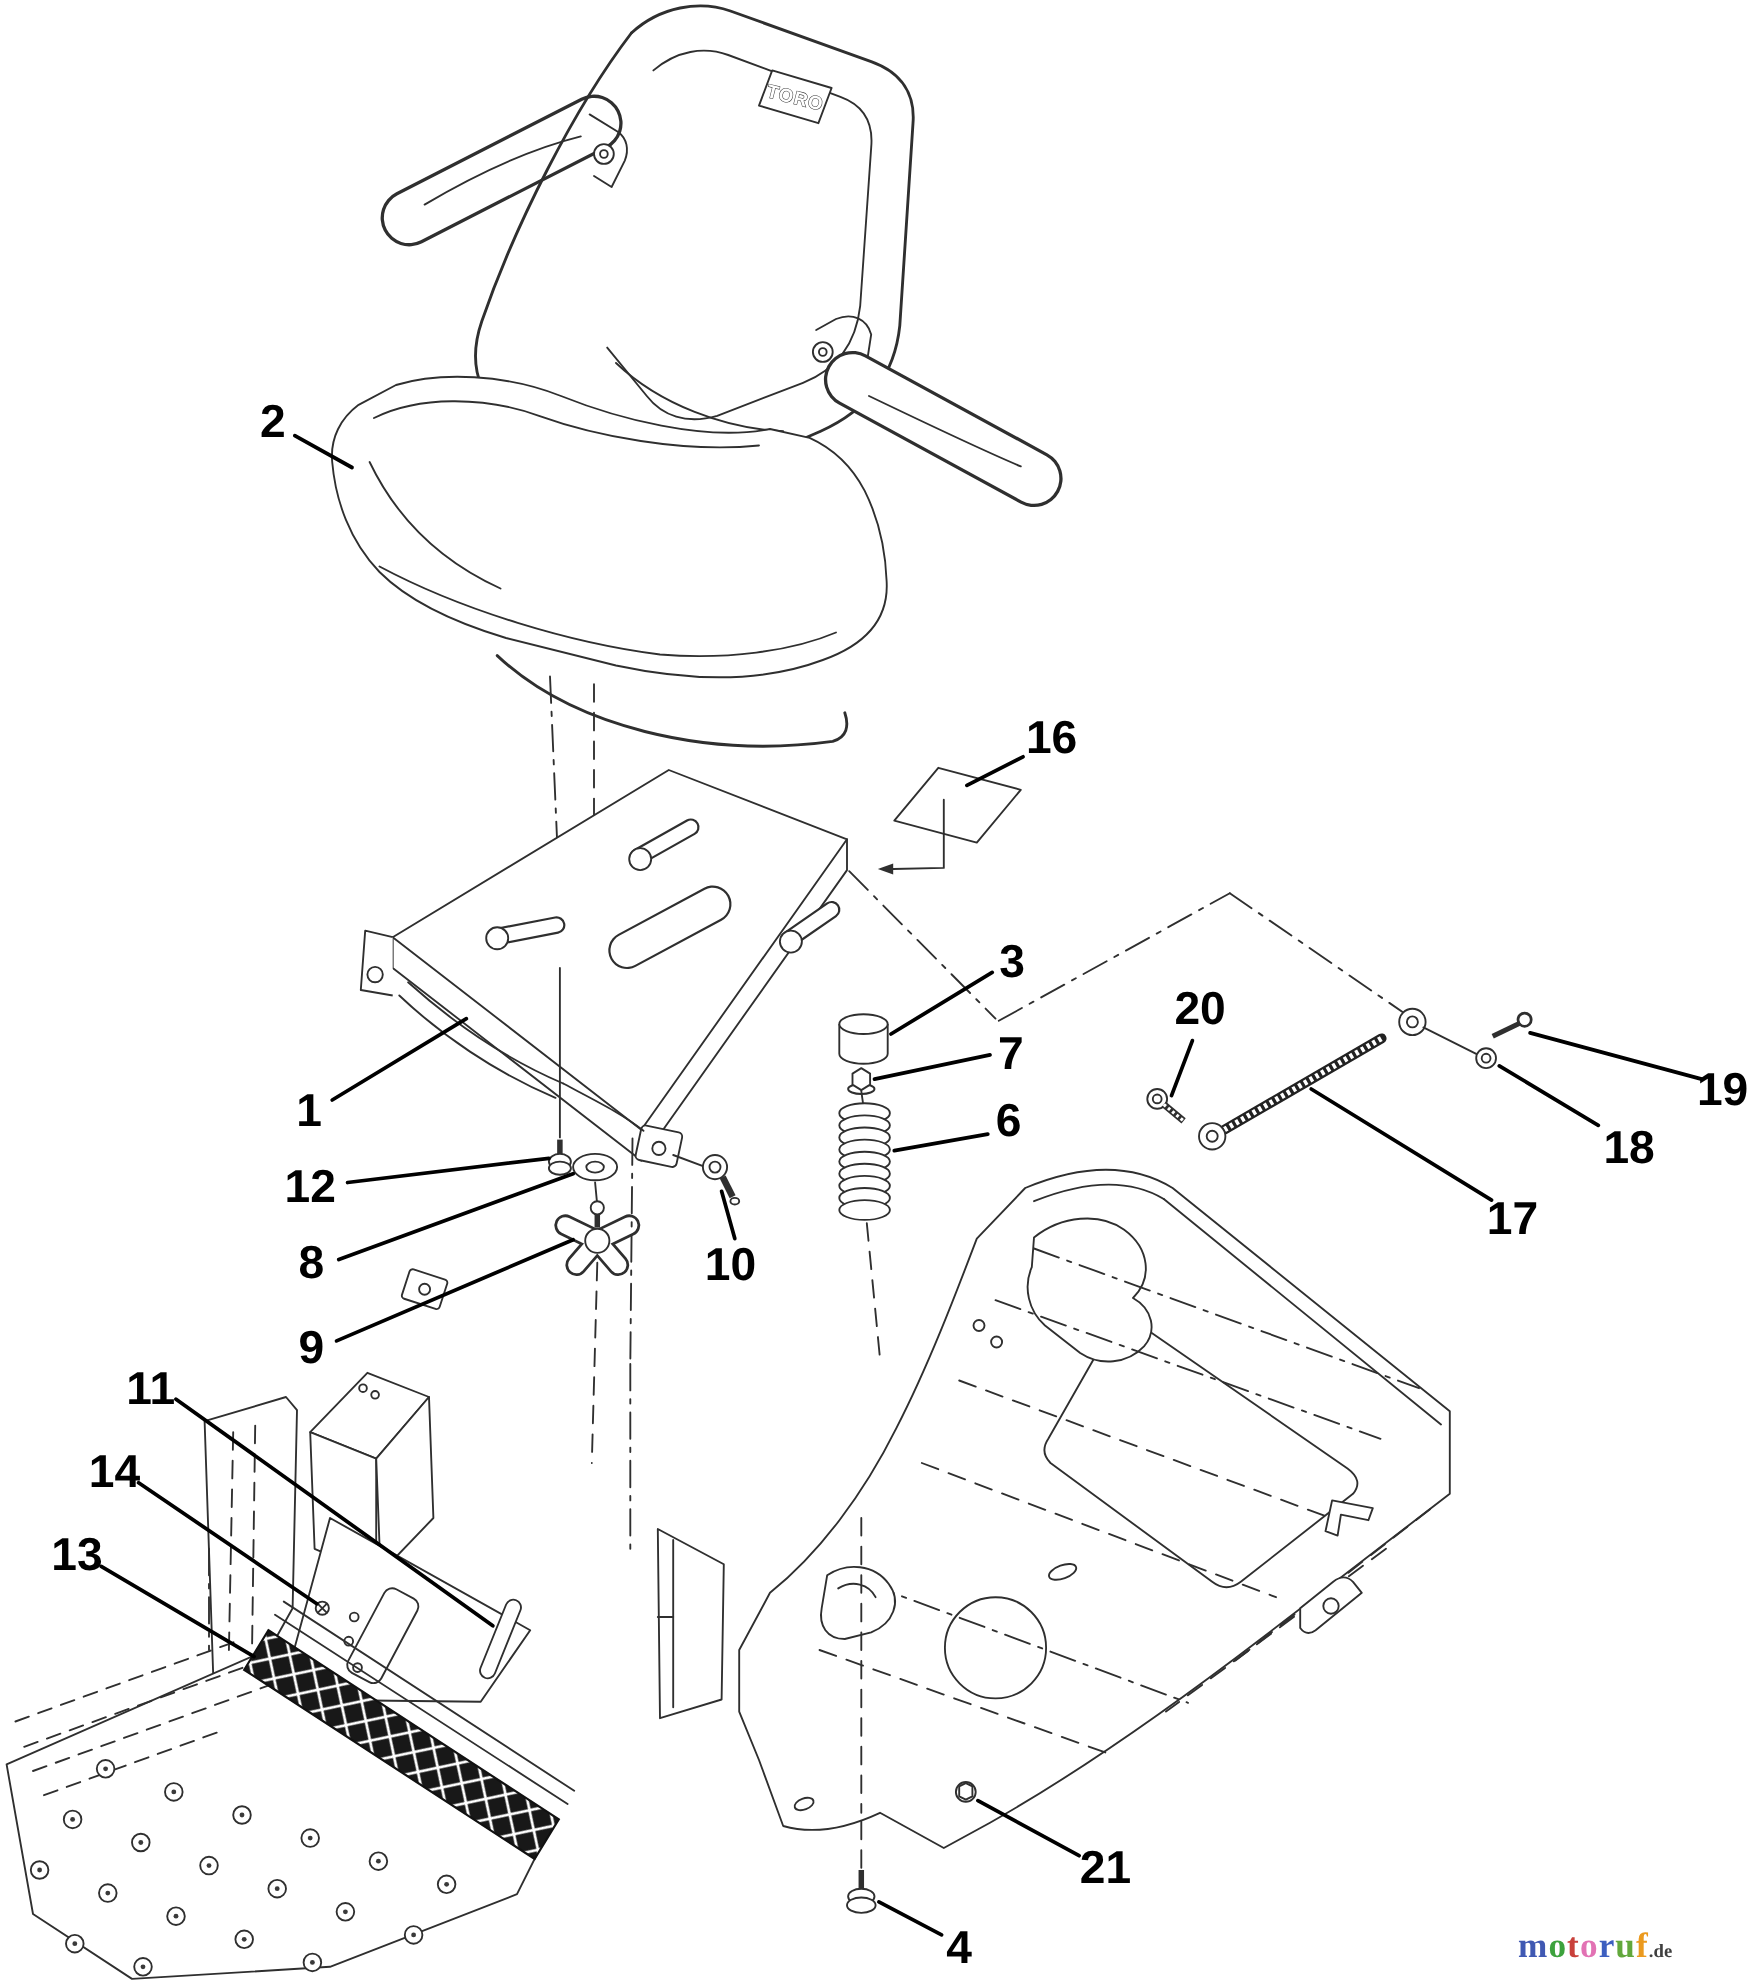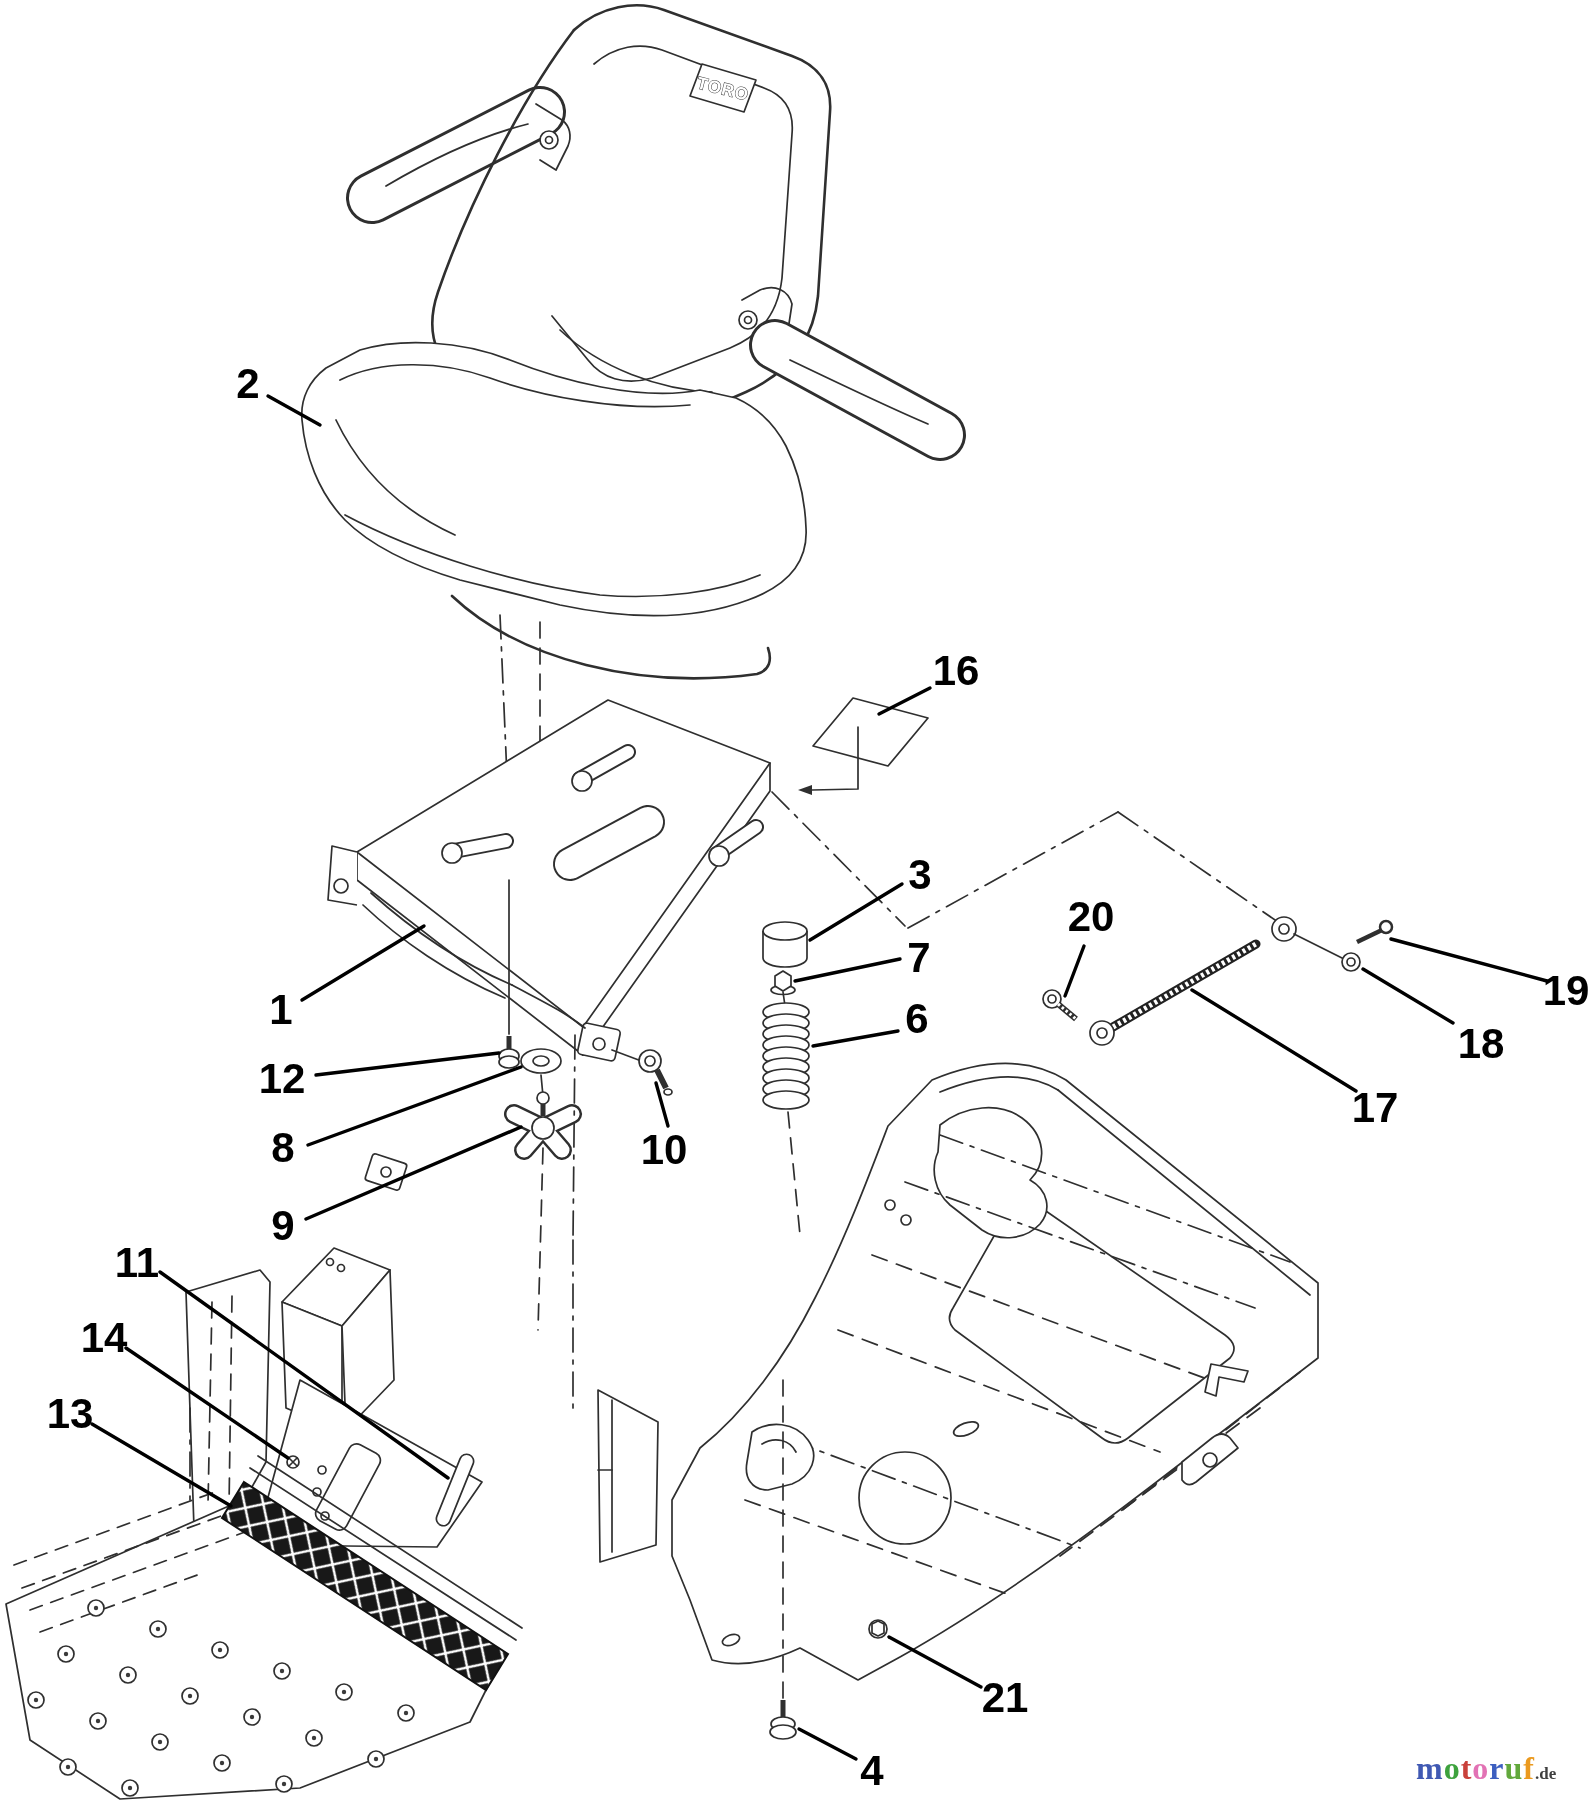--- a/index.html
+++ b/index.html
@@ -15,21 +15,21 @@
   .capsule-o{stroke:#2f2f2f;stroke-linecap:round;fill:none;}
   .capsule-i{stroke:#fff;stroke-linecap:round;fill:none;}
   .leader{stroke:#000;stroke-width:3.4;stroke-linecap:round;}
   .callout{font-family:"Liberation Sans",sans-serif;font-weight:bold;font-size:42px;fill:#000;
            text-anchor:middle;dominant-baseline:central;}
   .brandtext{font-family:"Liberation Sans",sans-serif;font-weight:bold;font-size:17px;
              fill:#fff;stroke:#3a3a3a;stroke-width:1;paint-order:stroke;letter-spacing:1px;
              text-anchor:middle;dominant-baseline:central;}
   .dotfill{fill:#3a3a3a;stroke:none;}
   
-  .watermark{position:absolute;left:1416px;top:1750px;font-family:"Liberation Serif",serif;
+  .watermark{position:absolute;left:1380px;top:1750px;font-family:"Liberation Serif",serif;
              font-weight:bold;font-size:32px;letter-spacing:1px;white-space:nowrap;
              text-decoration:none;cursor:pointer;}
   .watermark .suffix{font-size:17px;letter-spacing:0;}
 </style>
 </head>
 <body>
 
 <div class="stage">
 <svg width="1592" height="1800" viewBox="0 0 1592 1800">
   <defs>

